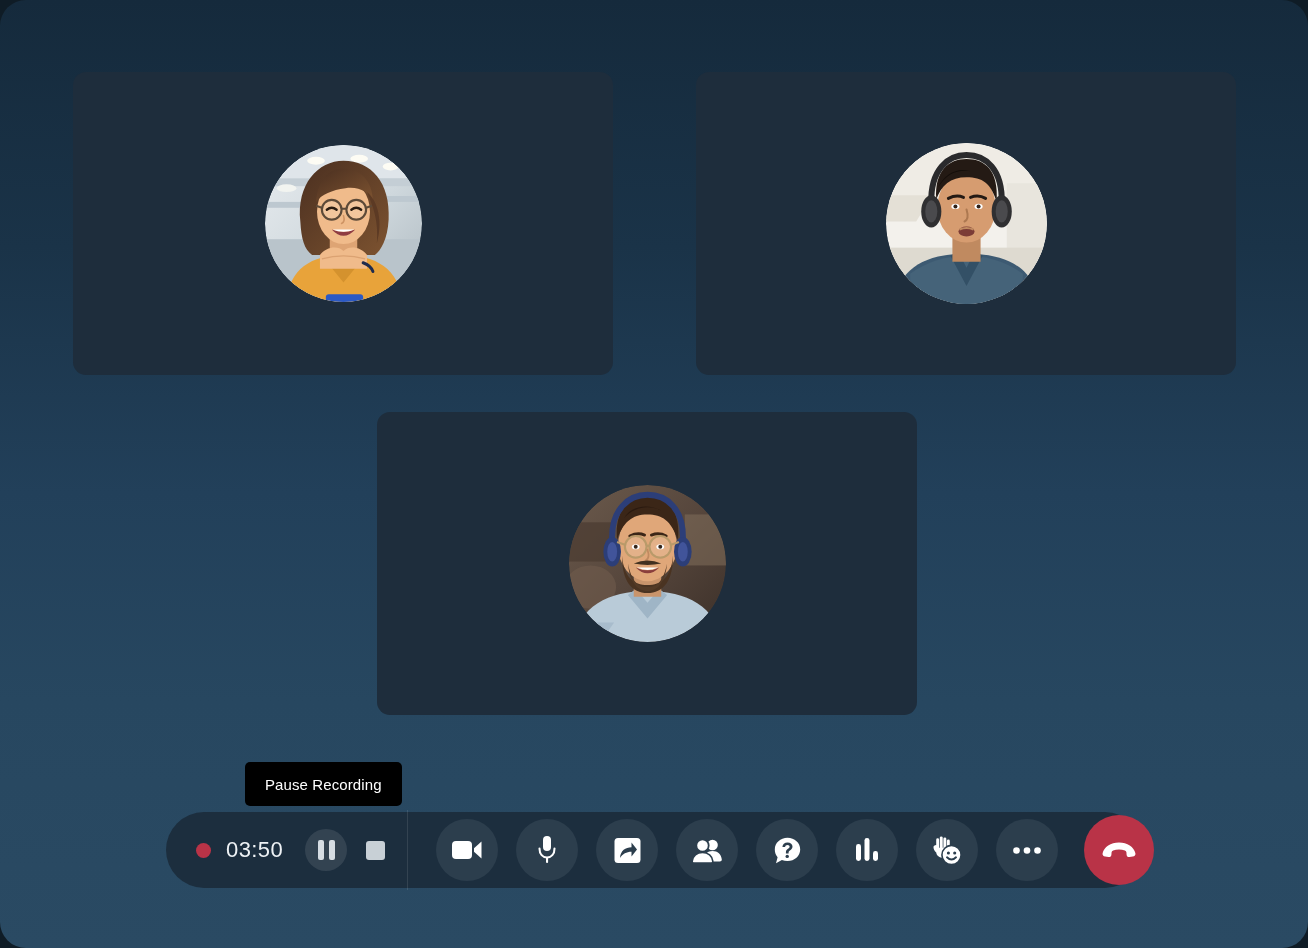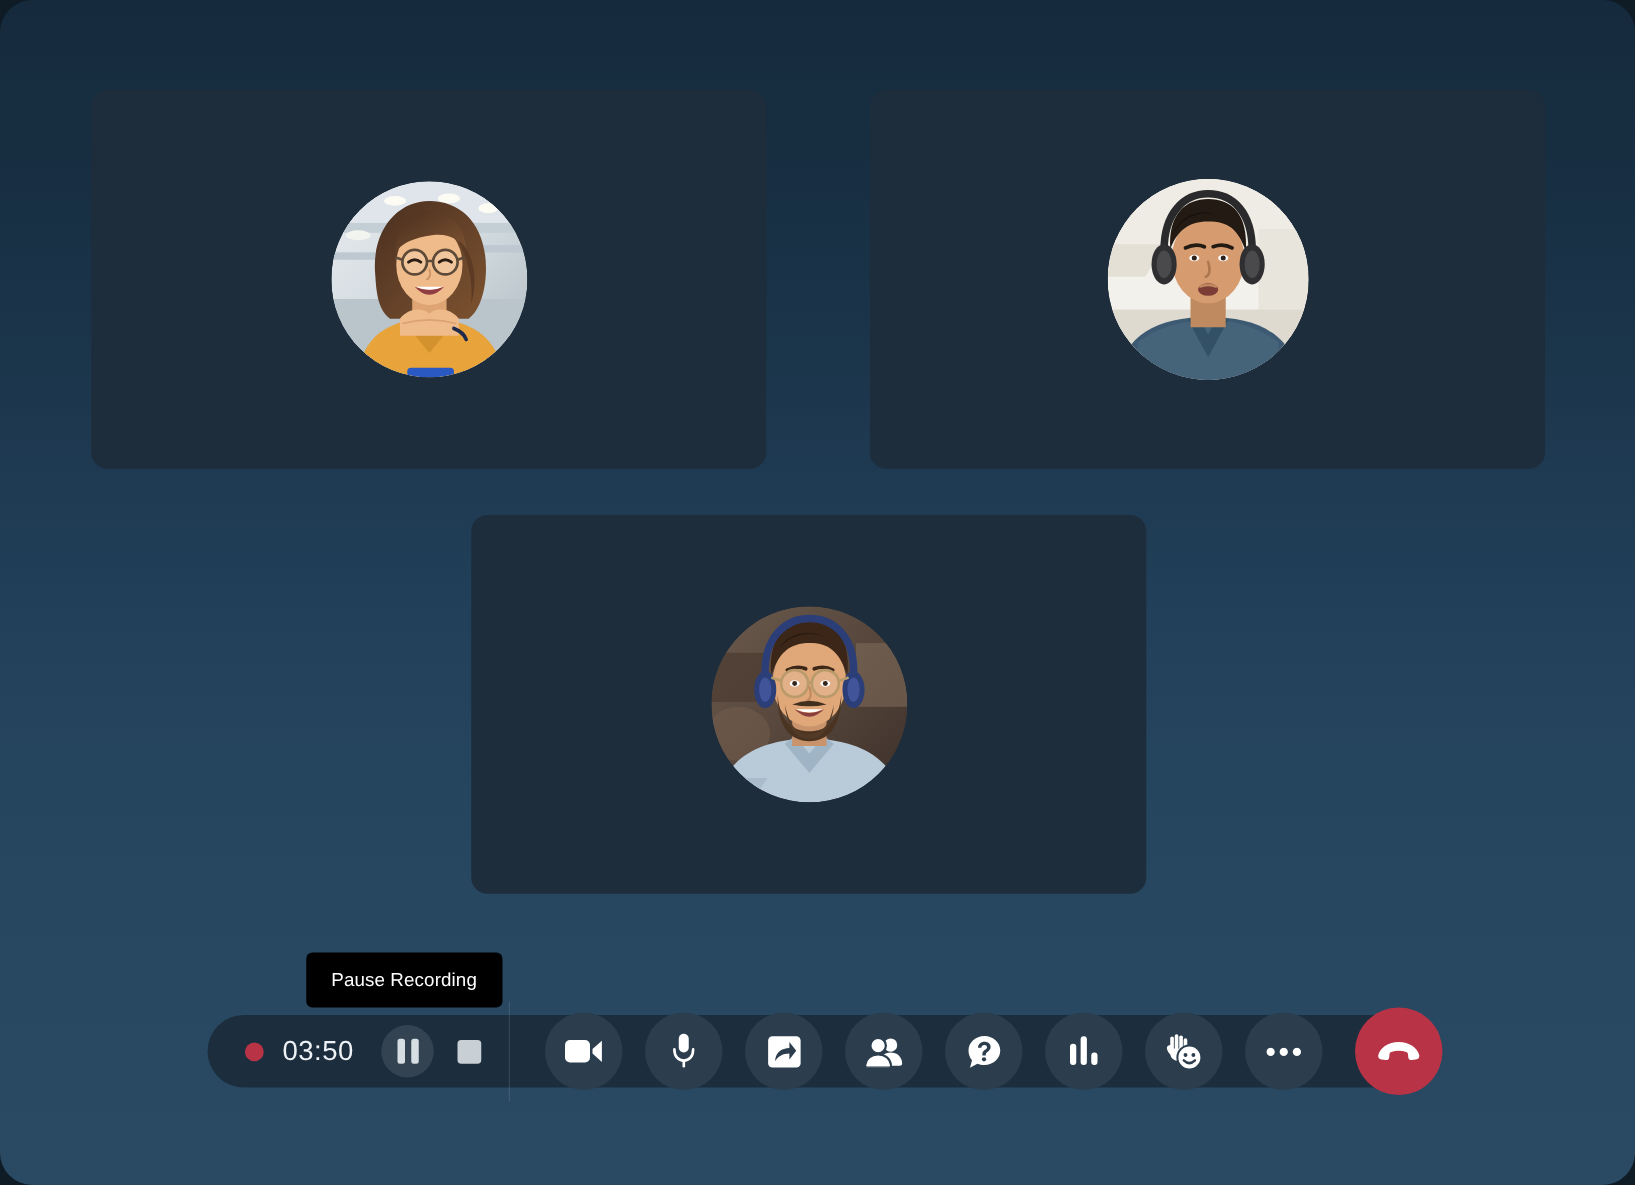--- a/index.html
+++ b/index.html
@@ -68,21 +68,21 @@
     letter-spacing: .1px;
     white-space: nowrap;
     z-index: 40;
   }
 
   
   #toolbar {
     position: absolute;
     left: 166px;
     top: 812px;
-    height: 58px;
+    height: 76px;
     width: 977px;
     background: #1c2e3e;
     border-radius: 40px;
     display: flex;
     align-items: center;
     z-index: 30;
   }
 
   
   .rec-group {

